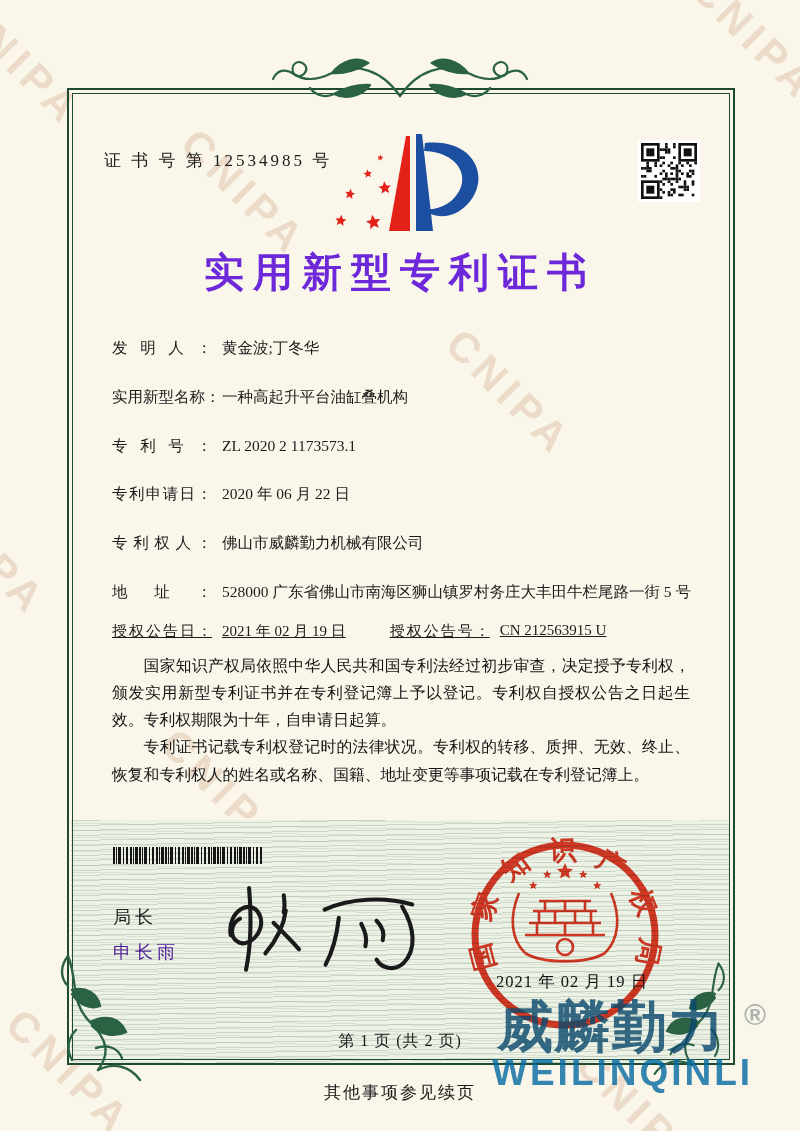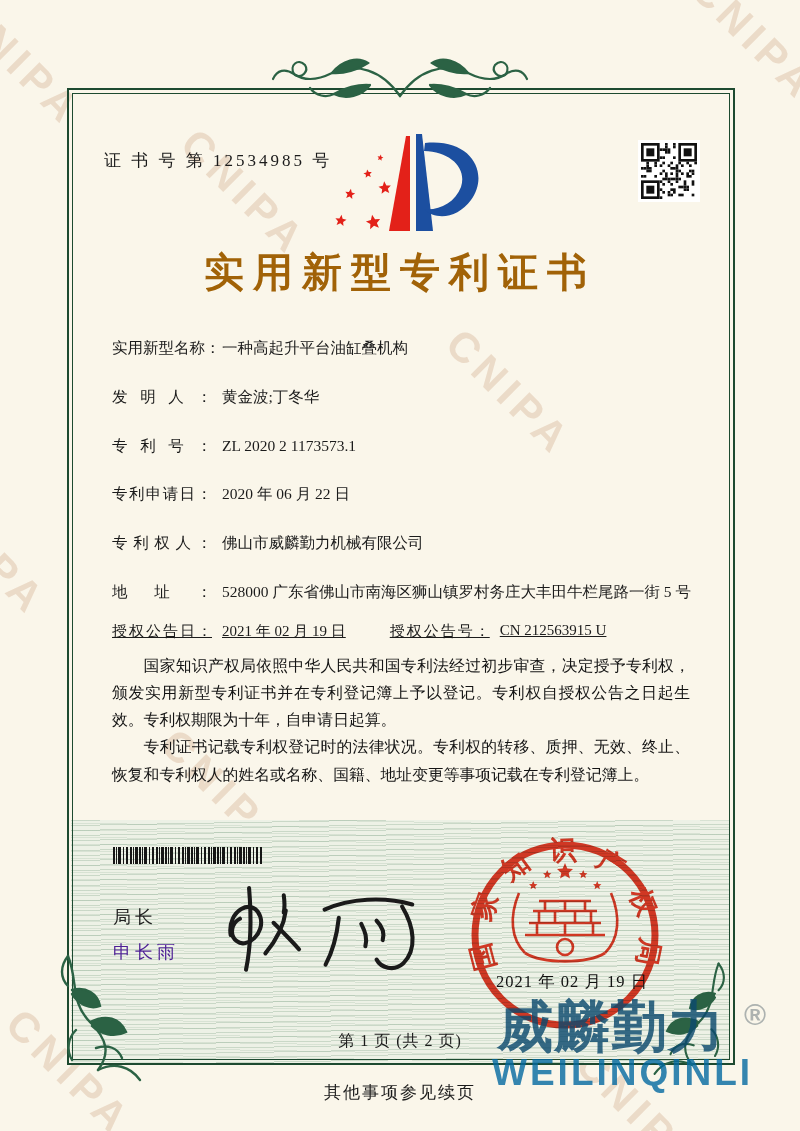--- a/index.html
+++ b/index.html
@@ -25,21 +25,21 @@
     background:
       repeating-linear-gradient(179deg, rgba(120,158,128,.30) 0 1px, rgba(0,0,0,0) 1px 5px),
       repeating-linear-gradient(181deg, rgba(120,158,128,.18) 0 1px, rgba(0,0,0,0) 1px 7px),
       #edf1e6;
   }
   .certno{position:absolute; left:104px; top:149px; font-size:17px; letter-spacing:3px;}
   .qr{position:absolute; left:638px; top:140px; width:62px; height:62px; background:#fff; padding:3px; box-sizing:border-box;}
   .logo{position:absolute; left:332px; top:130px; width:150px; height:106px;}
   .title{
     position:absolute; left:0; top:245px; width:100%; text-align:center;
-    font-size:40px; font-weight:bold; letter-spacing:9px; color:#a16207;
+    font-size:40px; font-weight:bold; letter-spacing:9px; color:#6d28d9;
   }
   .fields{position:absolute; left:112px; top:336px; width:600px;}
   .frow{display:flex; align-items:flex-start; margin-bottom:25.5px; font-size:15.5px; line-height:1.5;}
   .flabel{
     display:inline-block; width:100px; flex:0 0 100px; margin-right:10px;
     text-align:justify; text-align-last:justify; white-space:nowrap;
   }
   .fvalue{display:inline-block; max-width:478px;}
   .grantrow{position:absolute; left:112px; top:622px; font-size:15px; display:flex;text-decoration:underline;}
   .grantrow .pair{display:flex;}
@@ -255,26 +255,26 @@
       <use href="#star" transform="translate(46,52) scale(0.62) rotate(-6)"></use>
       <use href="#star" transform="translate(4,84) scale(0.56) rotate(8)"></use>
       <use href="#star" transform="translate(33,86) scale(0.72) rotate(-10)"></use>
     </g>
   </svg>
 
   <div class="title">实用新型专利证书</div>
 
   <div class="fields">
     <div class="frow">
+      <span class="flabel">发明人：</span>
+      <span class="fvalue">黄金波;丁冬华</span>
+    </div>
+    <div class="frow">
       <span class="flabel">实用新型名称：</span>
       <span class="fvalue">一种高起升平台油缸叠机构</span>
-    </div>
-    <div class="frow">
-      <span class="flabel">发明人：</span>
-      <span class="fvalue">黄金波;丁冬华</span>
     </div>
     <div class="frow">
       <span class="flabel">专利号：</span>
       <span class="fvalue">ZL 2020 2 1173573.1</span>
     </div>
     <div class="frow">
       <span class="flabel">专利申请日：</span>
       <span class="fvalue">2020 年 06 月 22 日</span>
     </div>
     <div class="frow">

